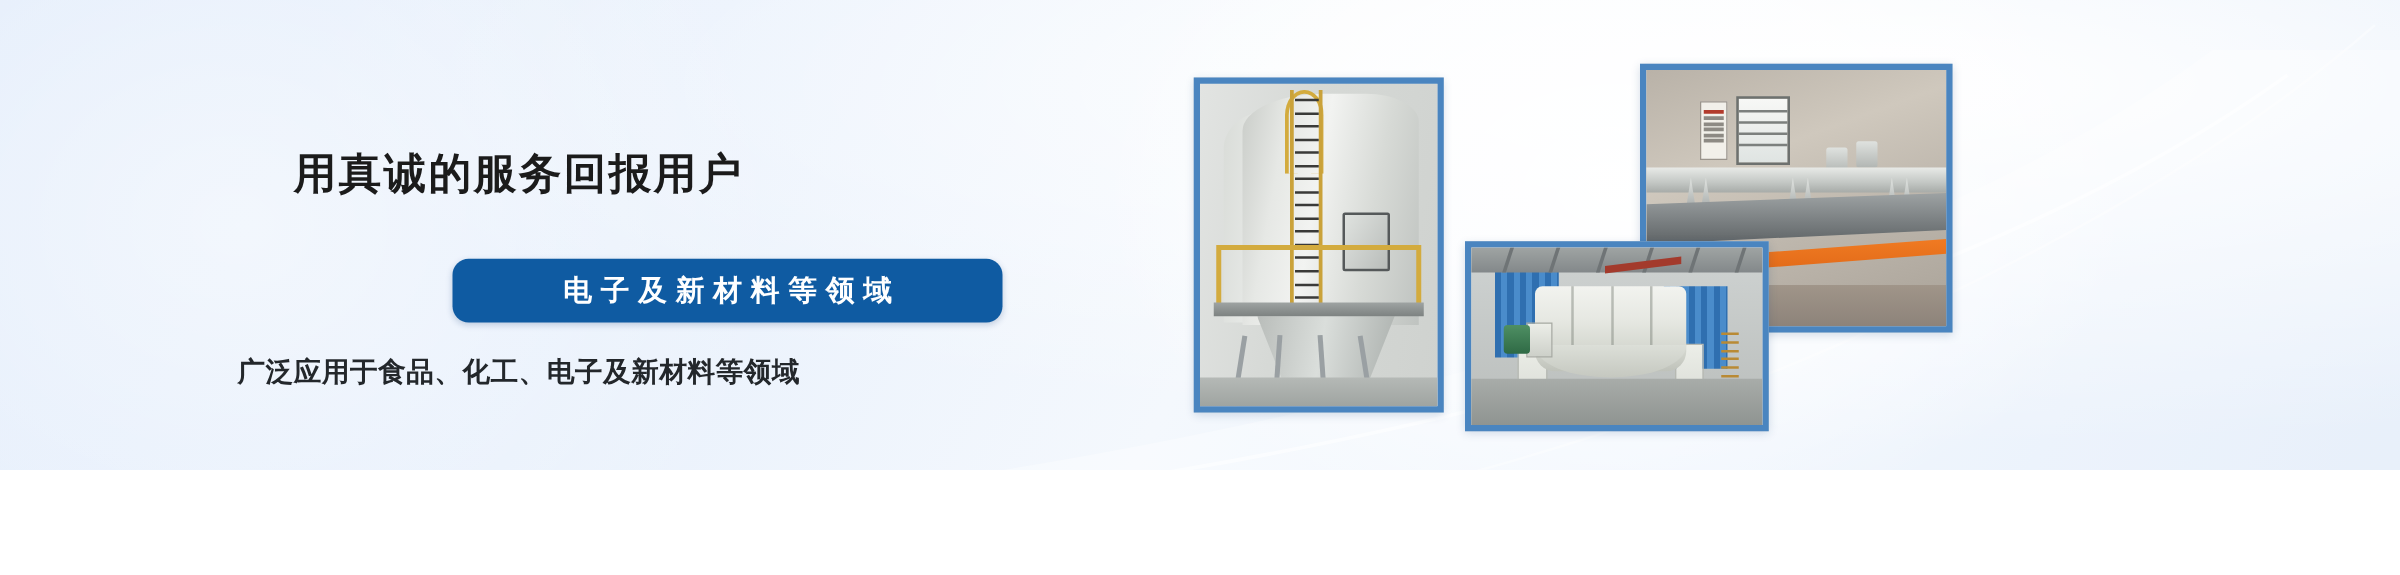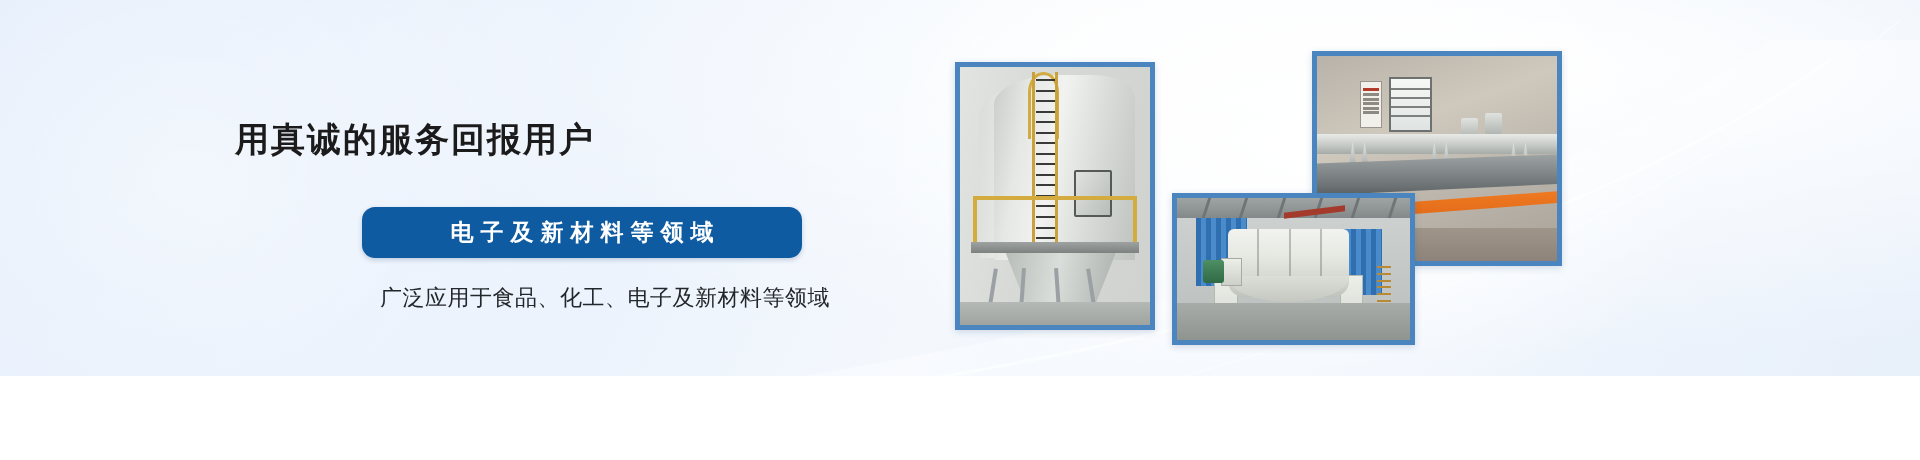--- a/index.html
+++ b/index.html
@@ -57,22 +57,22 @@
     border-radius:13px;
     box-shadow:0 2px 5px rgba(20,60,120,0.22);
     display:flex; align-items:center; justify-content:center;
   }
   .ribbon-text{
     font-size:23px; font-weight:700; color:#ffffff;
     letter-spacing:7px; text-indent:7px; white-space:nowrap;
   }
   .subline{
     position:absolute; left:0; top:283px; width:830px;
-    text-align:right;
-    font-size:22px; font-weight:400; color:#23272b;
+    text-align:center;
+    font-size:22px; font-weight:700; color:#23272b;
     letter-spacing:0.5px; white-space:nowrap;
   }
 
   
   .photo{
     position:absolute;
     border:5px solid #4a85c0;
     background:#cfd7de;
     overflow:hidden;
     box-shadow:0 2px 7px rgba(30,70,120,0.18);

